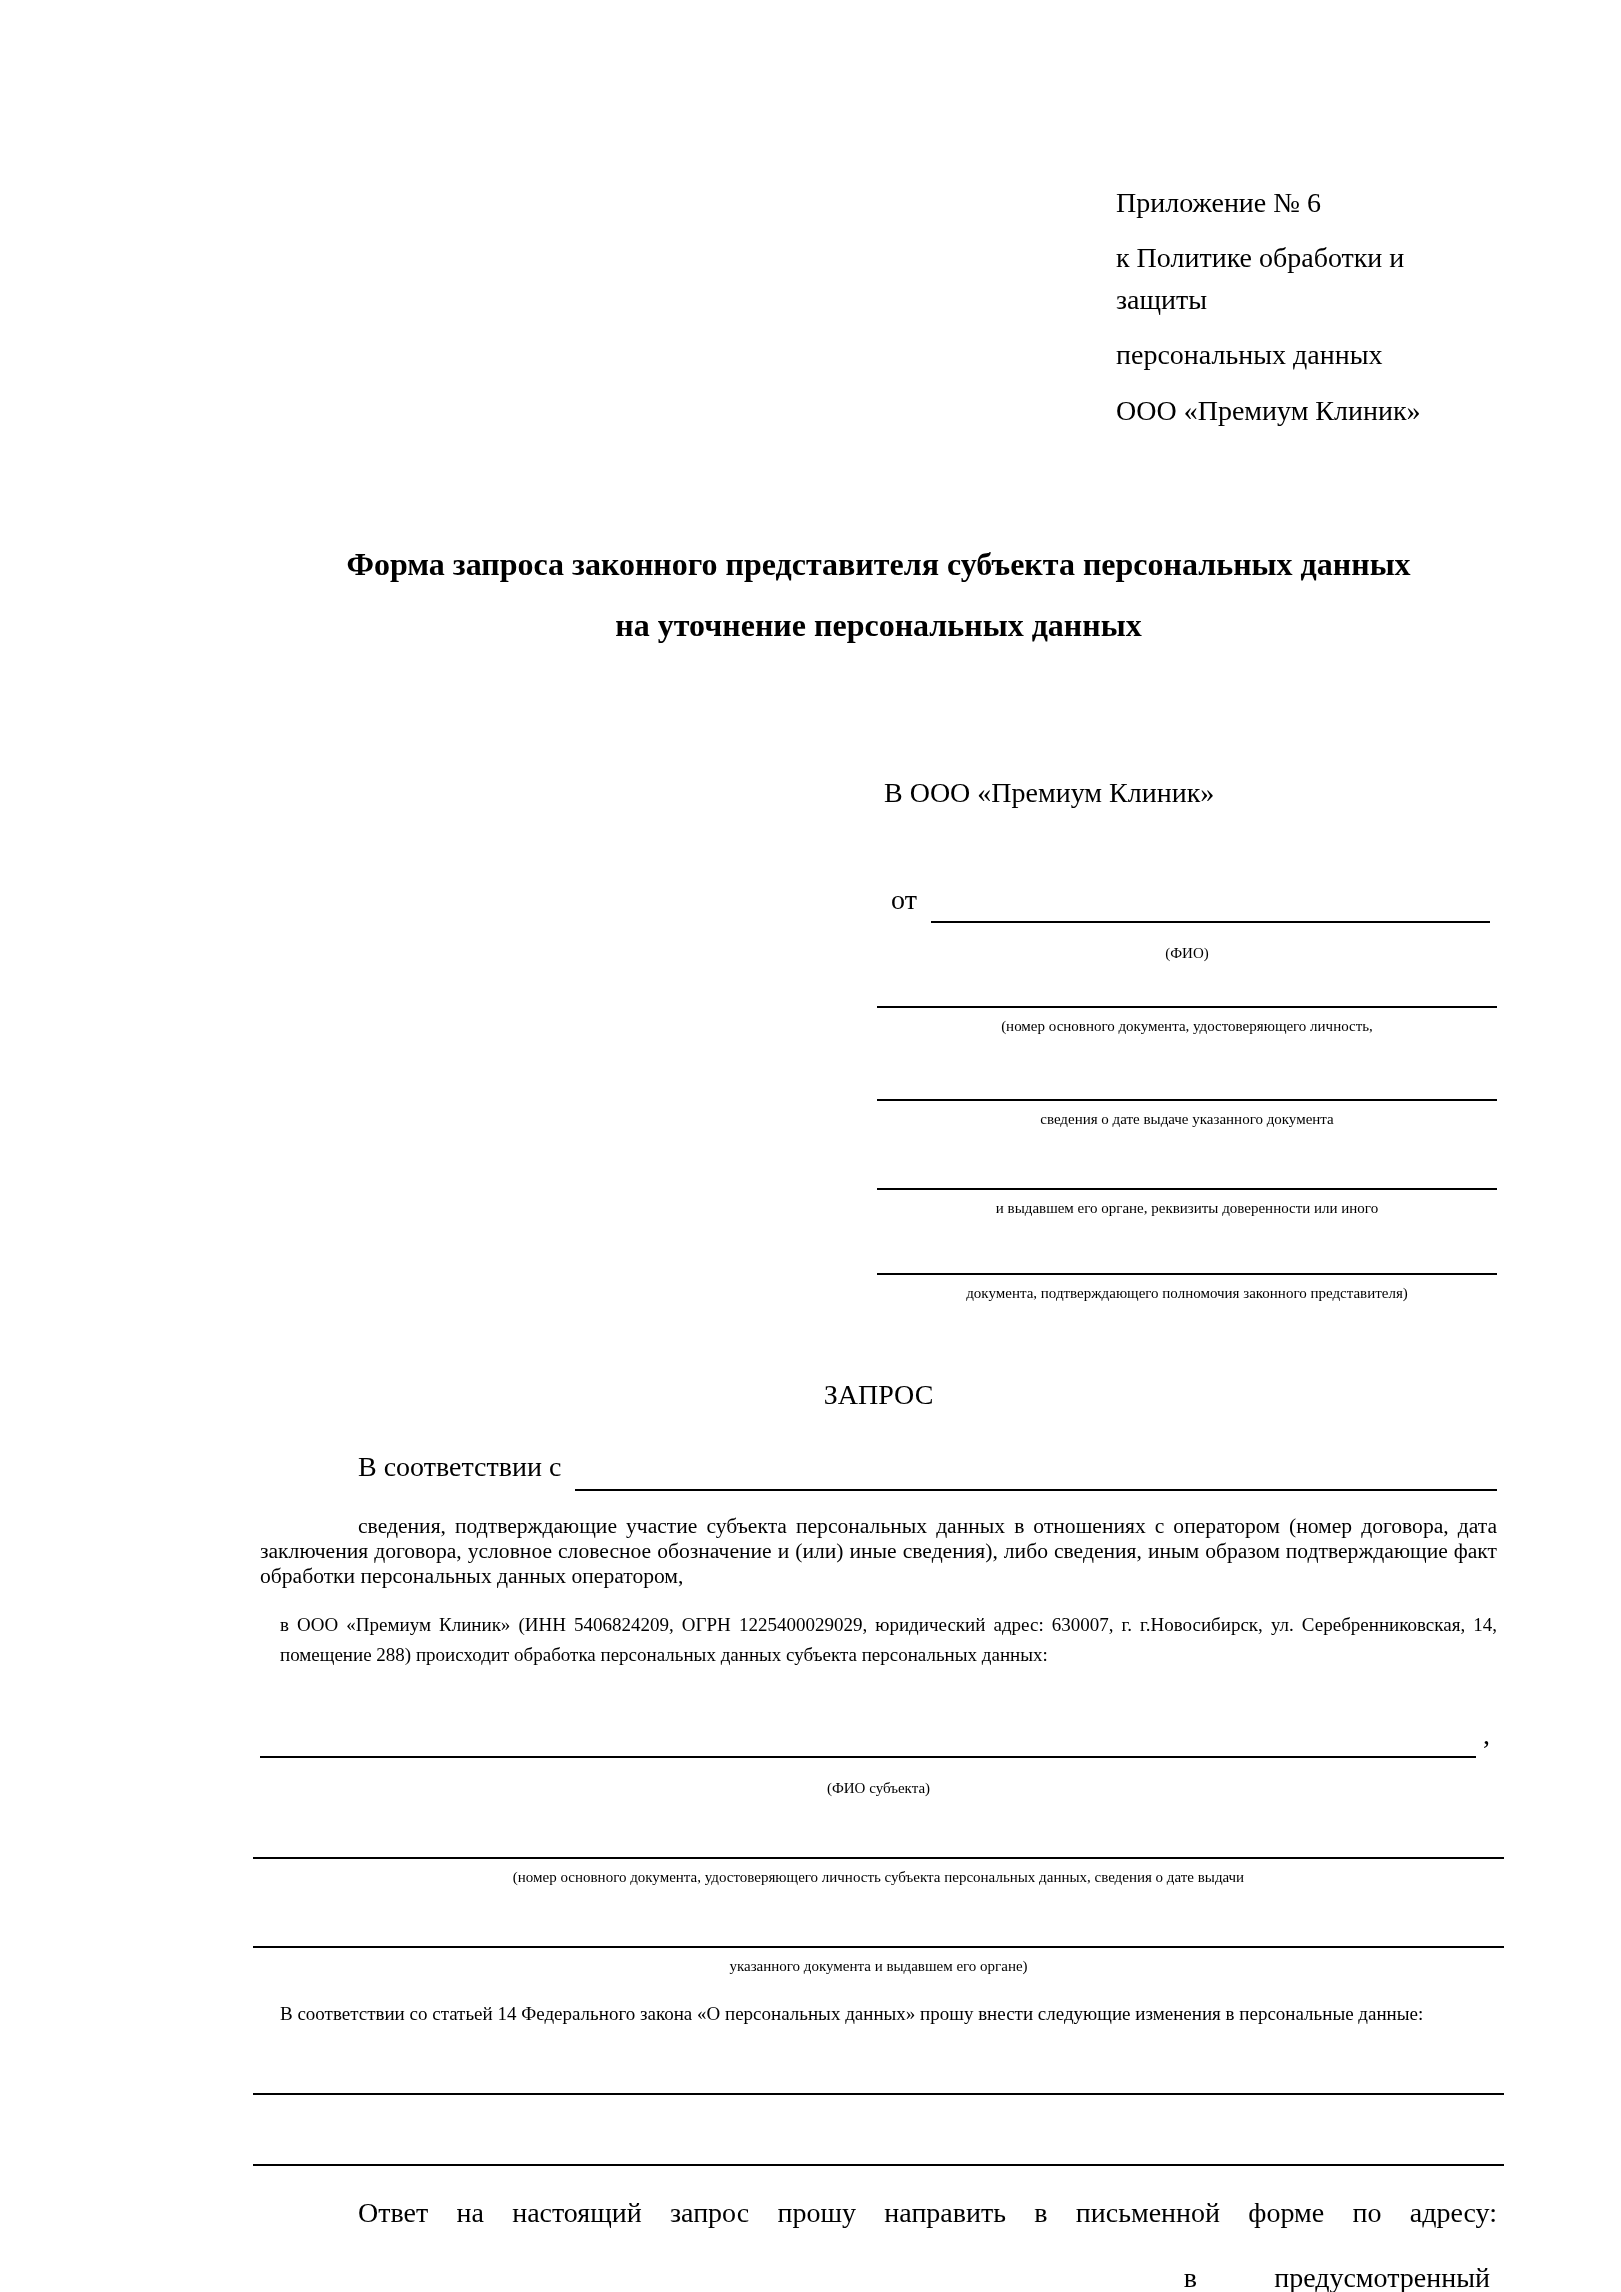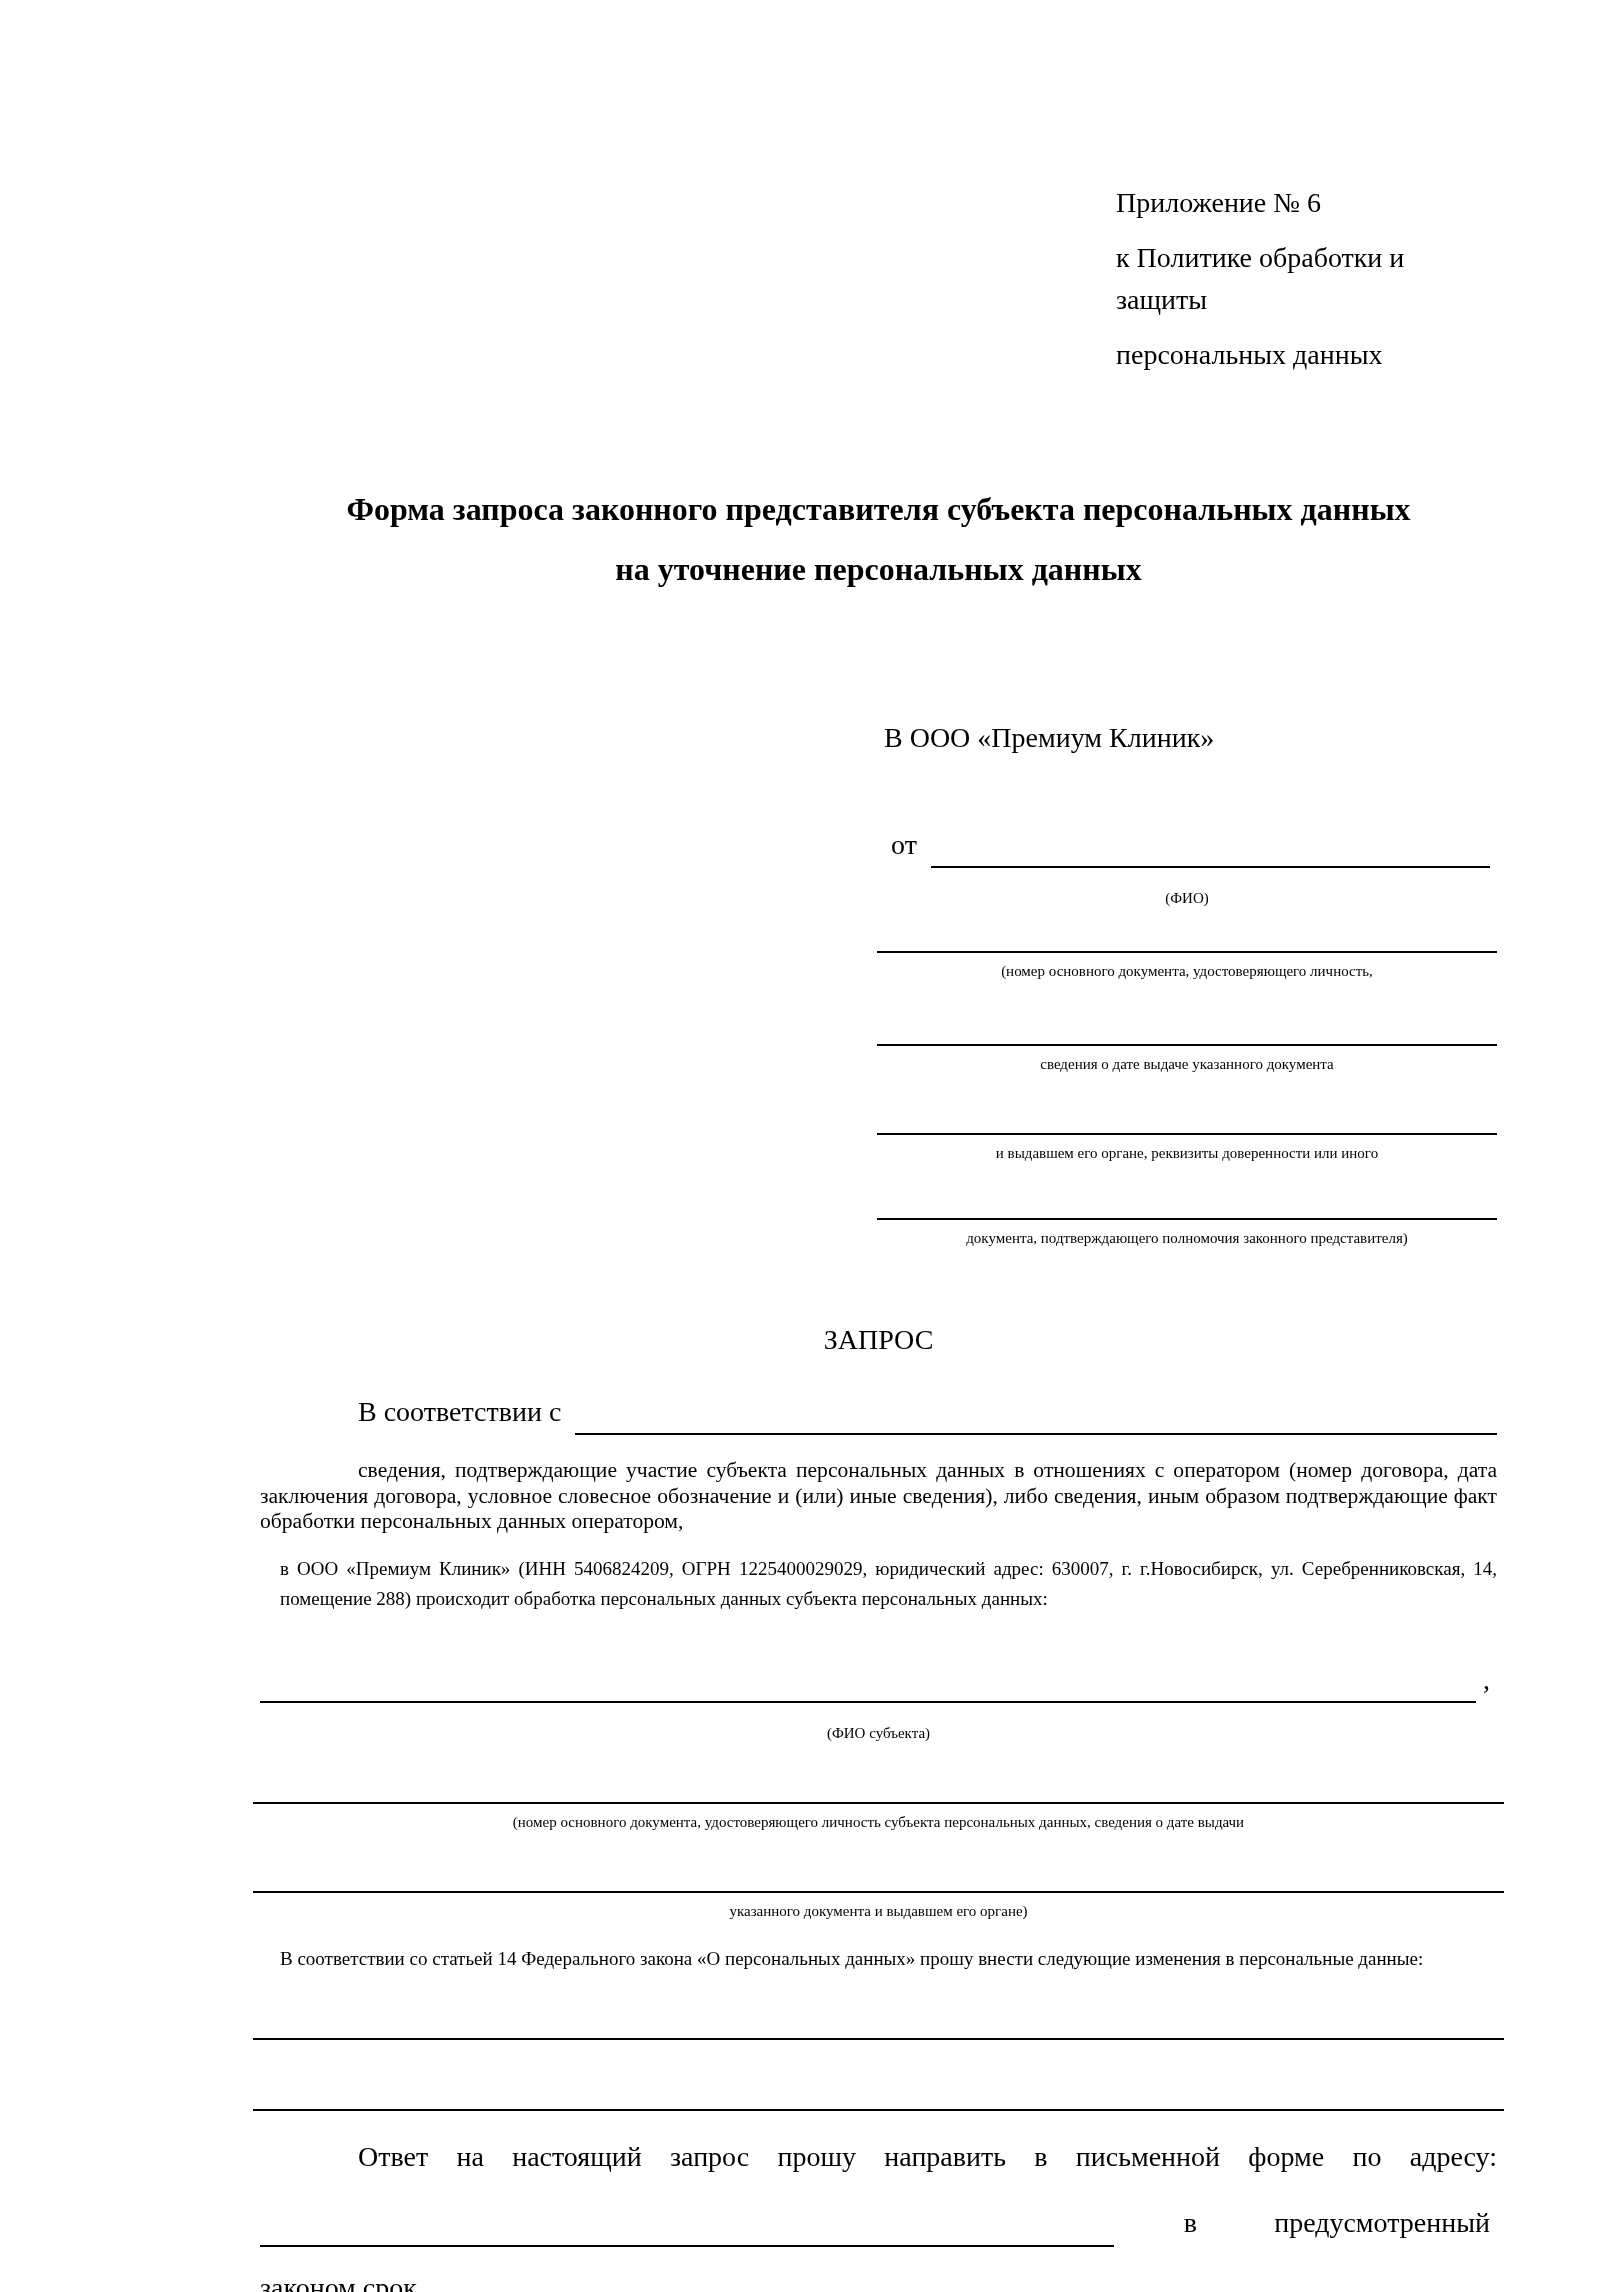--- a/index.html
+++ b/index.html
@@ -59,20 +59,21 @@
 </head>
 <body>
 
 <div class="page">
   <div class="content">
 
     <div class="appendix">
       <div>Приложение № 6</div>
       <div>к Политике обработки и защиты</div>
       <div>персональных данных</div>
+      <div>ООО «Премиум Клиник»</div>
     </div>
 
     <div class="title">
       <div>Форма запроса законного представителя субъекта персональных данных</div>
       <div>на уточнение персональных данных</div>
     </div>
 
     <div class="receiver">
       <div>В ООО «Премиум Клиник»</div>
       <div class="row">

